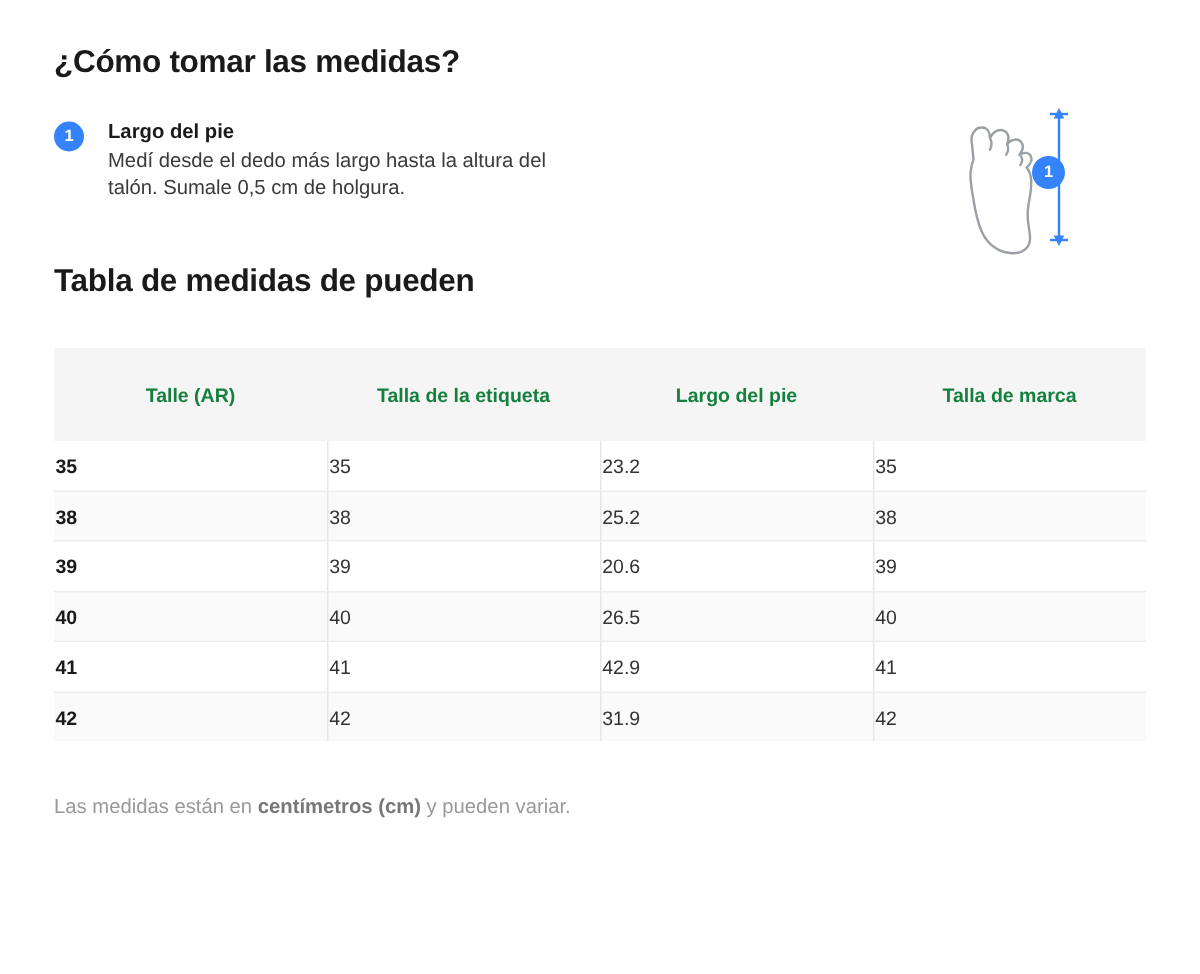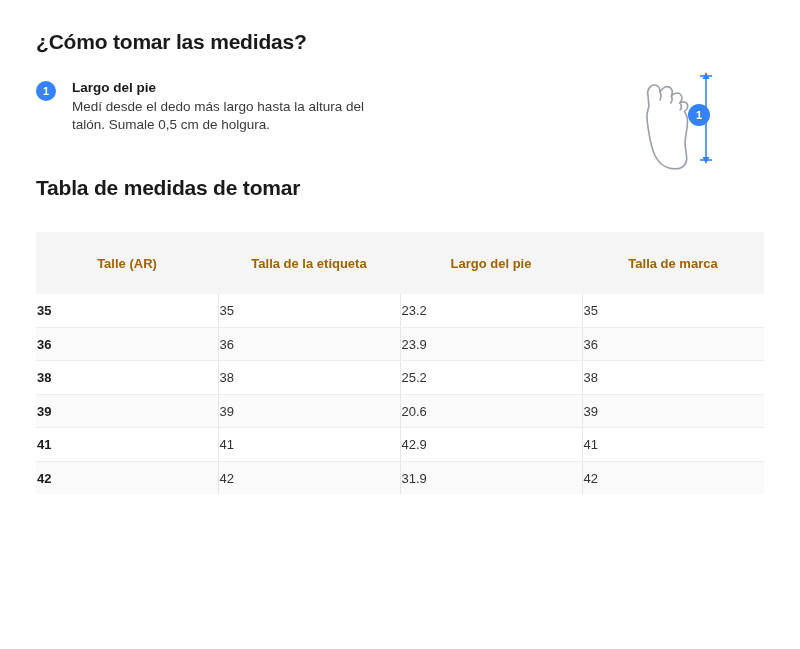--- a/index.html
+++ b/index.html
@@ -112,21 +112,21 @@
   table.size-table {
     margin-top: 32px;
     width: 728px;
     border-collapse: collapse;
     table-layout: fixed;
   }
   table.size-table th {
     background: #f5f5f5;
     font-size: 13px;
     font-weight: bold;
-    color: #a16207;
+    color: #15803d;
     height: 60px;
     border: none;
     text-align: center;
     vertical-align: middle;
   }
   table.size-table td {
     font-size: 13px;
     color: #333333;
     height: 30.5px;
     text-align: left;
@@ -198,65 +198,68 @@
         <line x1="86" y1="18" x2="86" y2="102"></line>
         <line x1="80" y1="18" x2="92" y2="18"></line>
         <line x1="80" y1="102" x2="92" y2="102"></line>
       </g>
       <polygon points="86,14 82.5,21 89.5,21" fill="#3483fa"></polygon>
       <polygon points="86,106 82.5,99 89.5,99" fill="#3483fa"></polygon>
     </svg>
     <div class="diagram-badge">1</div>
   </div>
 
-  <h2 class="h2">Tabla de medidas de tomar</h2>
+  <h2 class="h2">Tabla de medidas de pueden</h2>
 
   <table class="size-table">
     <thead>
       <tr>
         <th>Talle (AR)</th>
         <th>Talla de la etiqueta</th>
         <th>Largo del pie</th>
         <th>Talla de marca</th>
       </tr>
     </thead>
     <tbody>
       <tr>
         <td class="first-col">35</td>
         <td>35</td>
         <td>23.2</td>
         <td>35</td>
       </tr>
       <tr>
-        <td class="first-col">36</td>
-        <td>36</td>
-        <td>23.9</td>
-        <td>36</td>
-      </tr>
-      <tr>
         <td class="first-col">38</td>
         <td>38</td>
         <td>25.2</td>
         <td>38</td>
       </tr>
       <tr>
         <td class="first-col">39</td>
         <td>39</td>
         <td>20.6</td>
         <td>39</td>
       </tr>
       <tr>
+        <td class="first-col">40</td>
+        <td>40</td>
+        <td>26.5</td>
+        <td>40</td>
+      </tr>
+      <tr>
         <td class="first-col">41</td>
         <td>41</td>
         <td>42.9</td>
         <td>41</td>
       </tr>
       <tr>
         <td class="first-col">42</td>
         <td>42</td>
         <td>31.9</td>
         <td>42</td>
       </tr>
     </tbody>
   </table>
 
+  <div class="footnote">
+    <span>Las medidas están en </span><b>centímetros (cm)</b><span> y pueden variar.</span>
+  </div>
 
 </div>
 
 </body></html>

